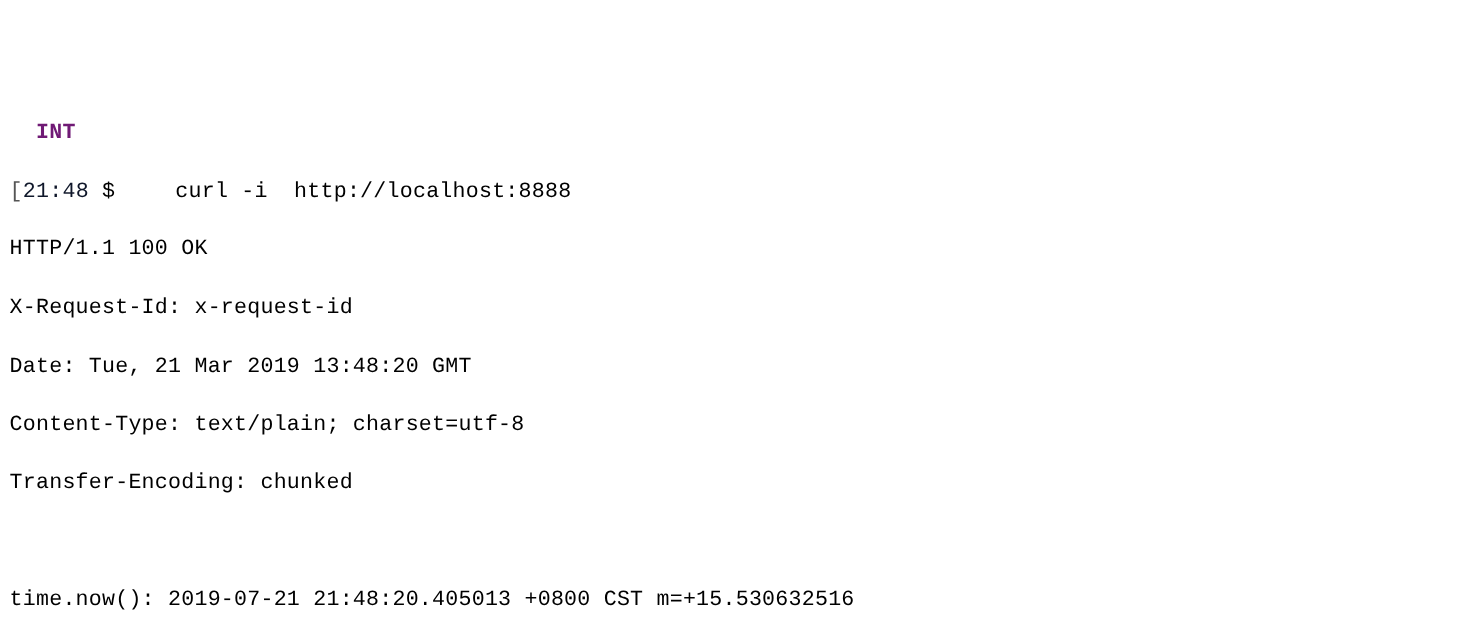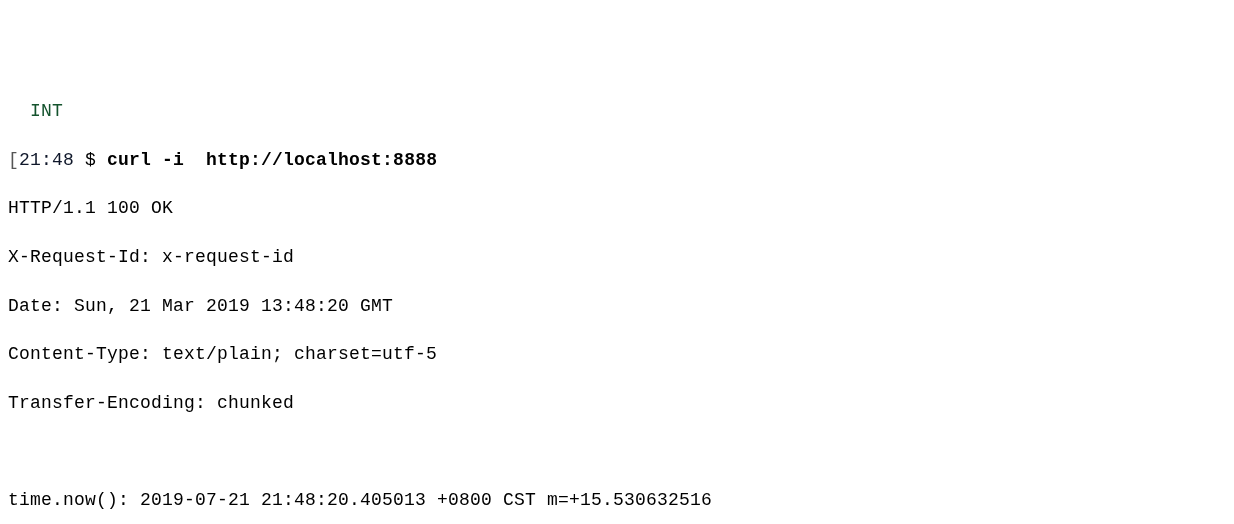--- a/index.html
+++ b/index.html
@@ -11,51 +11,52 @@
       font-family: Menlo, Monaco, "Courier New", monospace;
       font-size: 18px;
       line-height: 1.35;
       background: #ffffff;
       color: #000000;
       padding: 2px 8px;
       white-space: pre;
       letter-spacing: 0.2px;
     }
     .top-marker {
-      color: #14532d;
-      font-weight: normal;
+      color: #701a75;
+      font-weight: bold;
     }
     .line {
       display: block;
     }
     .prompt-time {
       color: #0f172a;
     }
     .bracket {
       color: #555555;
     }
     .prompt-dollar {
       color: #000000;
     }
     .command {
       color: #000000;
-      font-weight: 700;
+      font-weight: 400;
+      margin-left: 39px;
     }
   </style>
 </head>
 <body>
 
 
 
 <span class="line top-marker">  <span>INT</span></span>
 <span class="line"><span class="bracket">[</span><span class="prompt-time">21:48</span> <span class="prompt-dollar">$</span> <span class="command">curl -i  http://localhost:8888</span></span>
 <span class="line">HTTP/1.1 100 OK</span>
 <span class="line">X-Request-Id: x-request-id</span>
-<span class="line">Date: Sun, 21 Mar 2019 13:48:20 GMT</span>
-<span class="line">Content-Type: text/plain; charset=utf-5</span>
+<span class="line">Date: Tue, 21 Mar 2019 13:48:20 GMT</span>
+<span class="line">Content-Type: text/plain; charset=utf-8</span>
 <span class="line">Transfer-Encoding: chunked</span>
 <span class="line"> </span>
 <span class="line">time.now(): 2019-07-21 21:48:20.405013 +0800 CST m=+15.530632516</span>
 
 
 
 
 
 
 

